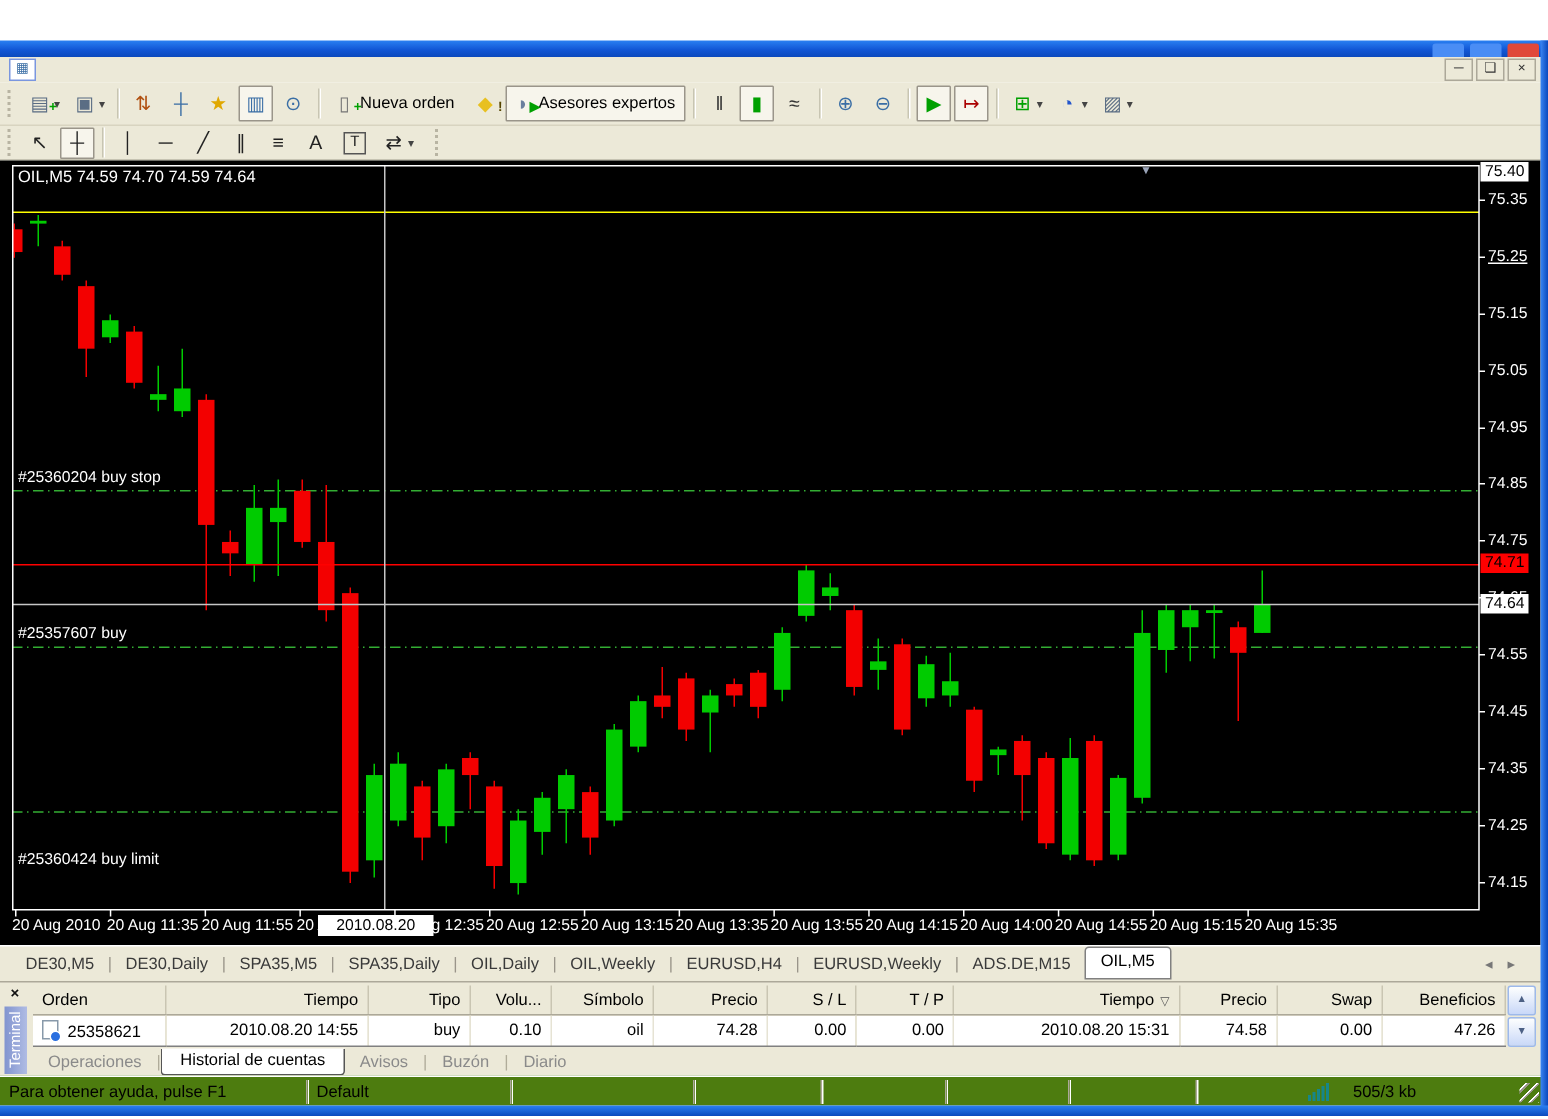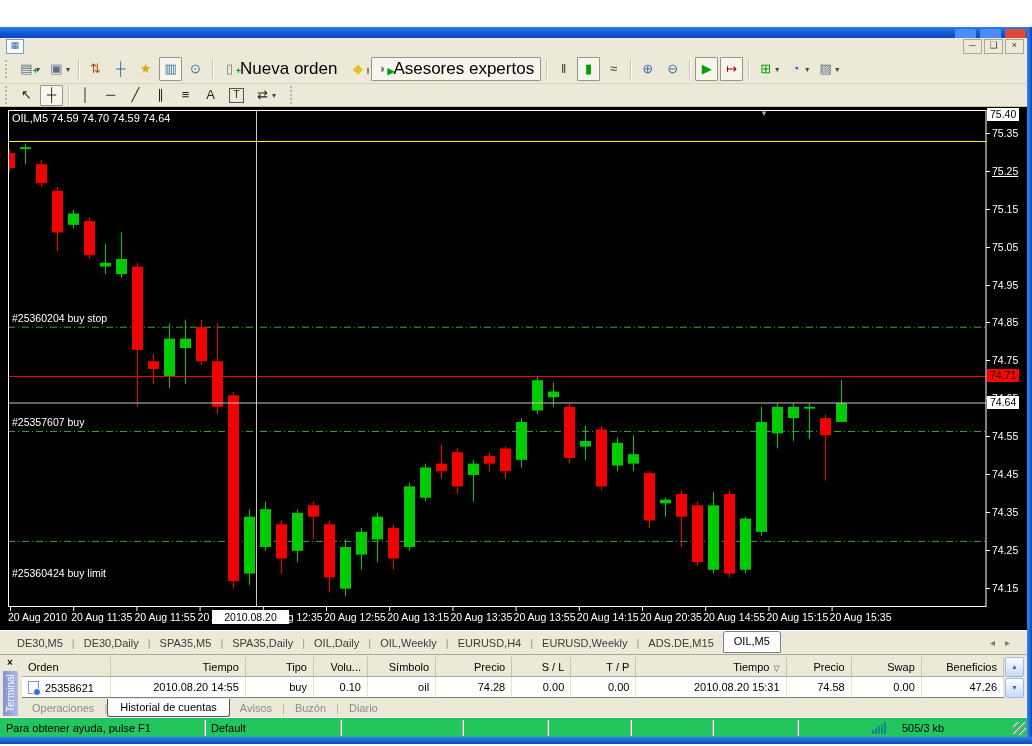--- a/index.html
+++ b/index.html
@@ -29,21 +29,21 @@
             border-bottom:1px solid #c6c3b2;display:flex;align-items:center;padding-left:4px;box-sizing:border-box;}
   .grip{width:3px;height:18px;margin:0 4px 0 1px;border-left:2px dotted #b8b4a2;}
   .tb-btn{height:22px;display:inline-flex;align-items:center;padding:0 2px;margin:0 1px;
           border:1px solid transparent;border-radius:1px;cursor:default;}
   .toolbar2 .tb-btn{height:19px;}
   .tb-btn.pressed{border-color:#9a958a;background:#f7f5ec;}
   .tb-ico{width:17px;text-align:center;font-size:13px;line-height:18px;position:relative;font-style:normal;}
   .tb-ico.boxed{border:1px solid #555;font-size:10px;line-height:12px;width:13px;height:13px;margin:0 2px;}
   .tb-acc{position:absolute;right:-3px;bottom:-2px;font-size:9px;font-weight:bold;color:#00a000;font-style:normal;}
   .tb-caret{font-size:8px;color:#444;margin-left:1px;}
-  .tb-label{font-size:17px;margin:0 4px 0 2px;}
+  .tb-label{font-size:11px;margin:0 4px 0 2px;}
   .tb-sep{width:1px;height:20px;background:#c8c5b2;margin:0 4px;box-shadow:1px 0 0 #fff;}
   .tf-btn{height:17px;line-height:17px;padding:0 6px;margin-right:1px;font-size:10px;color:#222;
           border:1px solid transparent;}
   .tf-btn.active{border-color:#9a958a;background:#f8f6ee;}
   
   .chart-region{position:absolute;left:0;top:107px;width:1027px;height:523px;background:#000;}
   .plot-svg{position:absolute;left:8px;top:3px;}
   .chart-title{position:absolute;left:12px;top:5px;color:#fff;font-size:11px;}
   .shift-marker{position:absolute;left:760px;top:2px;color:#9aa4b8;font-size:8px;}
   .ptick{position:absolute;left:992px;color:#fff;font-size:10.5px;height:13px;line-height:13px;}
@@ -87,21 +87,21 @@
   .term-tabs{position:absolute;left:22px;top:43px;height:19px;display:flex;align-items:center;}
   .termtab{padding:2px 10px;color:#8a8a8a;font-size:11px;}
   .termtab.active{background:#fff;color:#000;border:1px solid #555;border-top:none;
                   border-radius:0 0 3px 3px;padding:2px 12px 3px 12px;}
   .termtab-sep{color:#b0ac9a;}
   .term-scroll{position:absolute;left:1005px;top:2px;width:19px;height:41px;}
   .term-scroll .sbtn{width:19px;height:20px;background:linear-gradient(180deg,#fdfefe,#c9d8f8);
                   border:1px solid #9db9eb;border-radius:2px;box-sizing:border-box;color:#4d6185;
                   font-size:7px;text-align:center;line-height:18px;}
   
-  .statusbar{position:absolute;left:0;top:717px;width:1032px;height:20px;background:#22c55e;
+  .statusbar{position:absolute;left:0;top:717px;width:1032px;height:20px;background:#4d7c0f;
              border-top:1px solid #fff;display:flex;align-items:center;box-sizing:border-box;}
   .sb-cell{height:16px;line-height:16px;padding-left:6px;border-right:1px solid #aca899;
            box-shadow:1px 0 0 #fff;white-space:nowrap;overflow:hidden;box-sizing:border-box;font-size:11px;}
   .sig{display:flex;align-items:flex-end;gap:1px;height:12px;margin:0 6px 0 12px;}
   .sig span{width:2px;background:#17868a;display:block;}
   .sb-conn{padding-left:10px;border-right:none;box-shadow:none;}
   .sb-grip{position:absolute;right:6px;top:4px;width:13px;height:13px;
            background:repeating-linear-gradient(135deg,transparent 0 3px,#fff 3px 4px,#9a958a 4px 5px);}
 </style>
 </head>
@@ -399,21 +399,21 @@
         <div class="tlabel" style="left: 8px;">20 Aug 2010</div>
         <div class="tlabel" style="left: 71.2px;">20 Aug 11:35</div>
         <div class="tlabel" style="left: 134.4px;">20 Aug 11:55</div>
         <div class="tlabel" style="left: 197.6px;">20 Aug 12:15</div>
         <div class="tlabel" style="left: 260.8px;">20 Aug 12:35</div>
         <div class="tlabel" style="left: 324px;">20 Aug 12:55</div>
         <div class="tlabel" style="left: 387.2px;">20 Aug 13:15</div>
         <div class="tlabel" style="left: 450.4px;">20 Aug 13:35</div>
         <div class="tlabel" style="left: 513.6px;">20 Aug 13:55</div>
         <div class="tlabel" style="left: 576.8px;">20 Aug 14:15</div>
-        <div class="tlabel" style="left: 640px;">20 Aug 20:35</div>
+        <div class="tlabel" style="left: 640px;">20 Aug 14:00</div>
         <div class="tlabel" style="left: 703.2px;">20 Aug 14:55</div>
         <div class="tlabel" style="left: 766.4px;">20 Aug 15:15</div>
         <div class="tlabel" style="left: 829.6px;">20 Aug 15:35</div>
       </div>
     <div class="tbox">2010.08.20 12:30</div>
     <div>
         <div class="order-label" style="left: 12px; top: 205.2px;">#25360204 buy stop</div>
         <div class="order-label" style="left: 12px; top: 309.425px;">#25357607 buy</div>
         <div class="order-label" style="left: 12px; top: 419.335px; margin-top: 41px;">#25360424 buy limit</div>
       </div>

